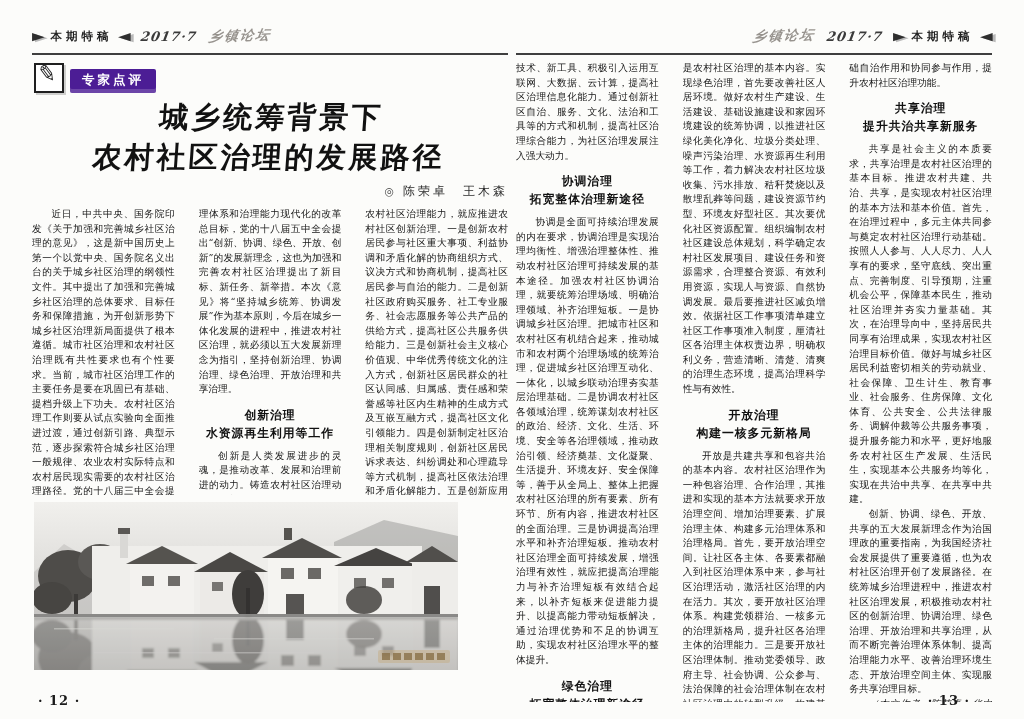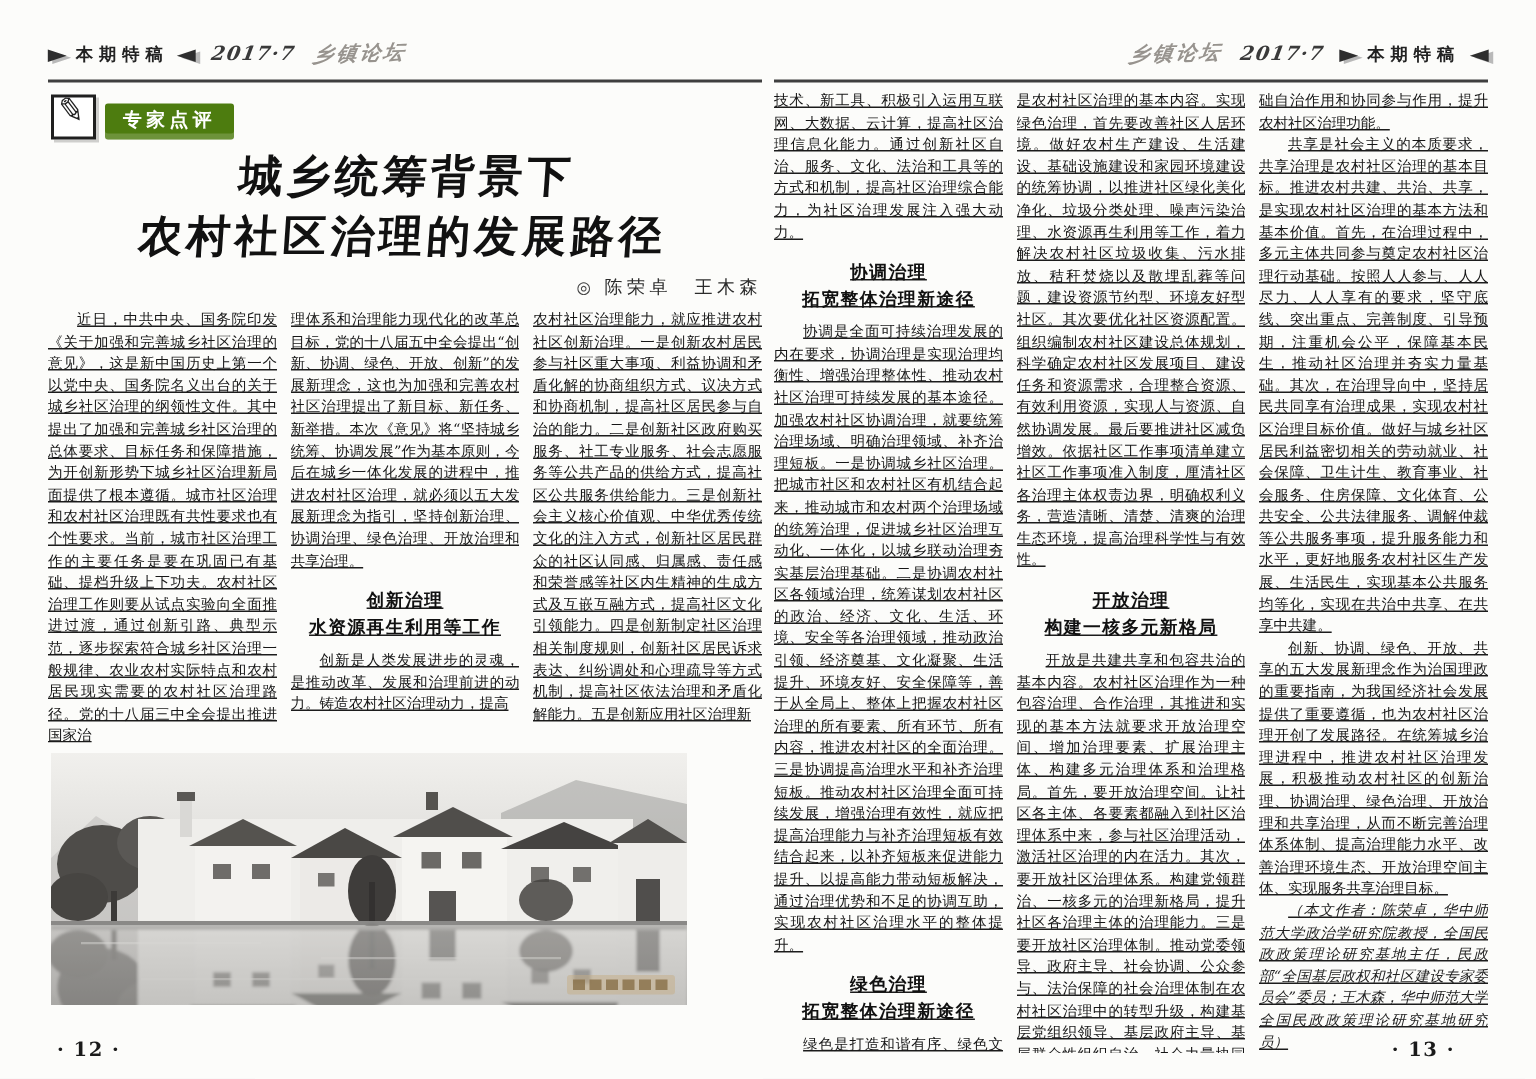--- a/index.html
+++ b/index.html
@@ -30,38 +30,38 @@
     letter-spacing:2px;transform:skewX(-12deg) rotate(-2deg);display:inline-block;}
 
   
   .badge-row{display:flex;align-items:flex-end;gap:6px;margin:8px 0 0 2px;height:30px;}
   .badge-icon{
     width:26px;height:26px;border:2.5px solid #1f1f1f;background:#fff;position:relative;
     box-shadow:2px 2px 0 #cfcfcd;
   }
   .badge-icon span{position:absolute;left:2px;top:-4px;font-size:22px;color:#1f1f1f;transform:rotate(8deg);}
   .badge-label{
-    background:#4d7c0f;color:#fff;font-family:Liberation Serif, serif;
+    background:#4c1d95;color:#fff;font-family:Liberation Serif, serif;
     font-weight:bold;font-size:12.5px;letter-spacing:3px;padding:3px 12px 4px 12px;
     border-radius:2px;box-shadow:inset 0 -4px 0 rgba(255,255,255,.18);
   }
 
   
   .art-title{
     text-align:center;margin-top:4px;line-height:40px;
     font-size:29px;font-weight:bold;color:#111;
     transform:skewX(-4deg);letter-spacing:3px;
   }
   .authors{
     text-align:right;margin-top:6px;font-size:12px;letter-spacing:3px;color:#2b2b2b;height:16px;
   }
   .authors .bullet{font-size:11px;color:#444;margin-right:6px;}
 
   
-  .cols{display:flex;gap:9px;overflow:hidden;text-align:justify;text-decoration:underline;}
+  .cols{display:flex;gap:24px;overflow:hidden;text-align:justify;}
   .cols-left{margin-top:8px;height:288px;}
   .cols-right{margin-top:6px;height:641px;}
   .col{flex:1 1 0;overflow:hidden;}
   .body-p{
     margin:0;font-size:9.7px;line-height:14.6px;color:#161616;
     text-align:justify;text-align-last:auto;
   }
   .body-p.ind{text-indent:2em;}
   .body-p.kai{font-style:italic;color:#222;}
   .sec-head{
@@ -234,20 +234,24 @@
         <div class="col">
           <p class="body-p">是农村社区治理的基本内容。实现绿色治理，首先要改善社区人居环境。做好农村生产建设、生活建设、基础设施建设和家园环境建设的统筹协调，以推进社区绿化美化净化、垃圾分类处理、噪声污染治理、水资源再生利用等工作，着力解决农村社区垃圾收集、污水排放、秸秆焚烧以及散埋乱葬等问题，建设资源节约型、环境友好型社区。其次要优化社区资源配置。组织编制农村社区建设总体规划，科学确定农村社区发展项目、建设任务和资源需求，合理整合资源、有效利用资源，实现人与资源、自然协调发展。最后要推进社区减负增效。依据社区工作事项清单建立社区工作事项准入制度，厘清社区各治理主体权责边界，明确权利义务，营造清晰、清楚、清爽的治理生态环境，提高治理科学性与有效性。</p>
           <h3 class="sec-head">
             <span>开放治理</span>
             <span>构建一核多元新格局</span>
           </h3>
           <p class="body-p ind">开放是共建共享和包容共治的基本内容。农村社区治理作为一种包容治理、合作治理，其推进和实现的基本方法就要求开放治理空间、增加治理要素、扩展治理主体、构建多元治理体系和治理格局。首先，要开放治理空间。让社区各主体、各要素都融入到社区治理体系中来，参与社区治理活动，激活社区治理的内在活力。其次，要开放社区治理体系。构建党领群治、一核多元的治理新格局，提升社区各治理主体的治理能力。三是要开放社区治理体制。推动党委领导、政府主导、社会协调、公众参与、法治保障的社会治理体制在农村社区治理中的转型升级，构建基层党组织领导、基层政府主导、基层群众性组织自治、社会力量协同的多元治理格局。同时，分别发挥他们的领导核心作用、主导指引作用、基</p>
         </div>
         <div class="col">
           <p class="body-p">础自治作用和协同参与作用，提升农村社区治理功能。</p>
+          <h3 class="sec-head">
+            <span>共享治理</span>
+            <span>提升共治共享新服务</span>
+          </h3>
           <p class="body-p ind">共享是社会主义的本质要求，共享治理是农村社区治理的基本目标。推进农村共建、共治、共享，是实现农村社区治理的基本方法和基本价值。首先，在治理过程中，多元主体共同参与奠定农村社区治理行动基础。按照人人参与、人人尽力、人人享有的要求，坚守底线、突出重点、完善制度、引导预期，注重机会公平，保障基本民生，推动社区治理并夯实力量基础。其次，在治理导向中，坚持居民共同享有治理成果，实现农村社区治理目标价值。做好与城乡社区居民利益密切相关的劳动就业、社会保障、卫生计生、教育事业、社会服务、住房保障、文化体育、公共安全、公共法律服务、调解仲裁等公共服务事项，提升服务能力和水平，更好地服务农村社区生产发展、生活民生，实现基本公共服务均等化，实现在共治中共享、在共享中共建。</p>
           <p class="body-p ind">创新、协调、绿色、开放、共享的五大发展新理念作为治国理政的重要指南，为我国经济社会发展提供了重要遵循，也为农村社区治理开创了发展路径。在统筹城乡治理进程中，推进农村社区治理发展，积极推动农村社区的创新治理、协调治理、绿色治理、开放治理和共享治理，从而不断完善治理体系体制、提高治理能力水平、改善治理环境生态、开放治理空间主体、实现服务共享治理目标。</p>
           <p class="body-p ind kai">（本文作者：陈荣卓，华中师范大学政治学研究院教授，全国民政政策理论研究基地主任，民政部“全国基层政权和社区建设专家委员会”委员；王木森，华中师范大学全国民政政策理论研究基地研究员）</p>
         </div>
       </div>
 
     <div class="pageno pr">· 13 ·</div>
   </div>
 
 </div>

